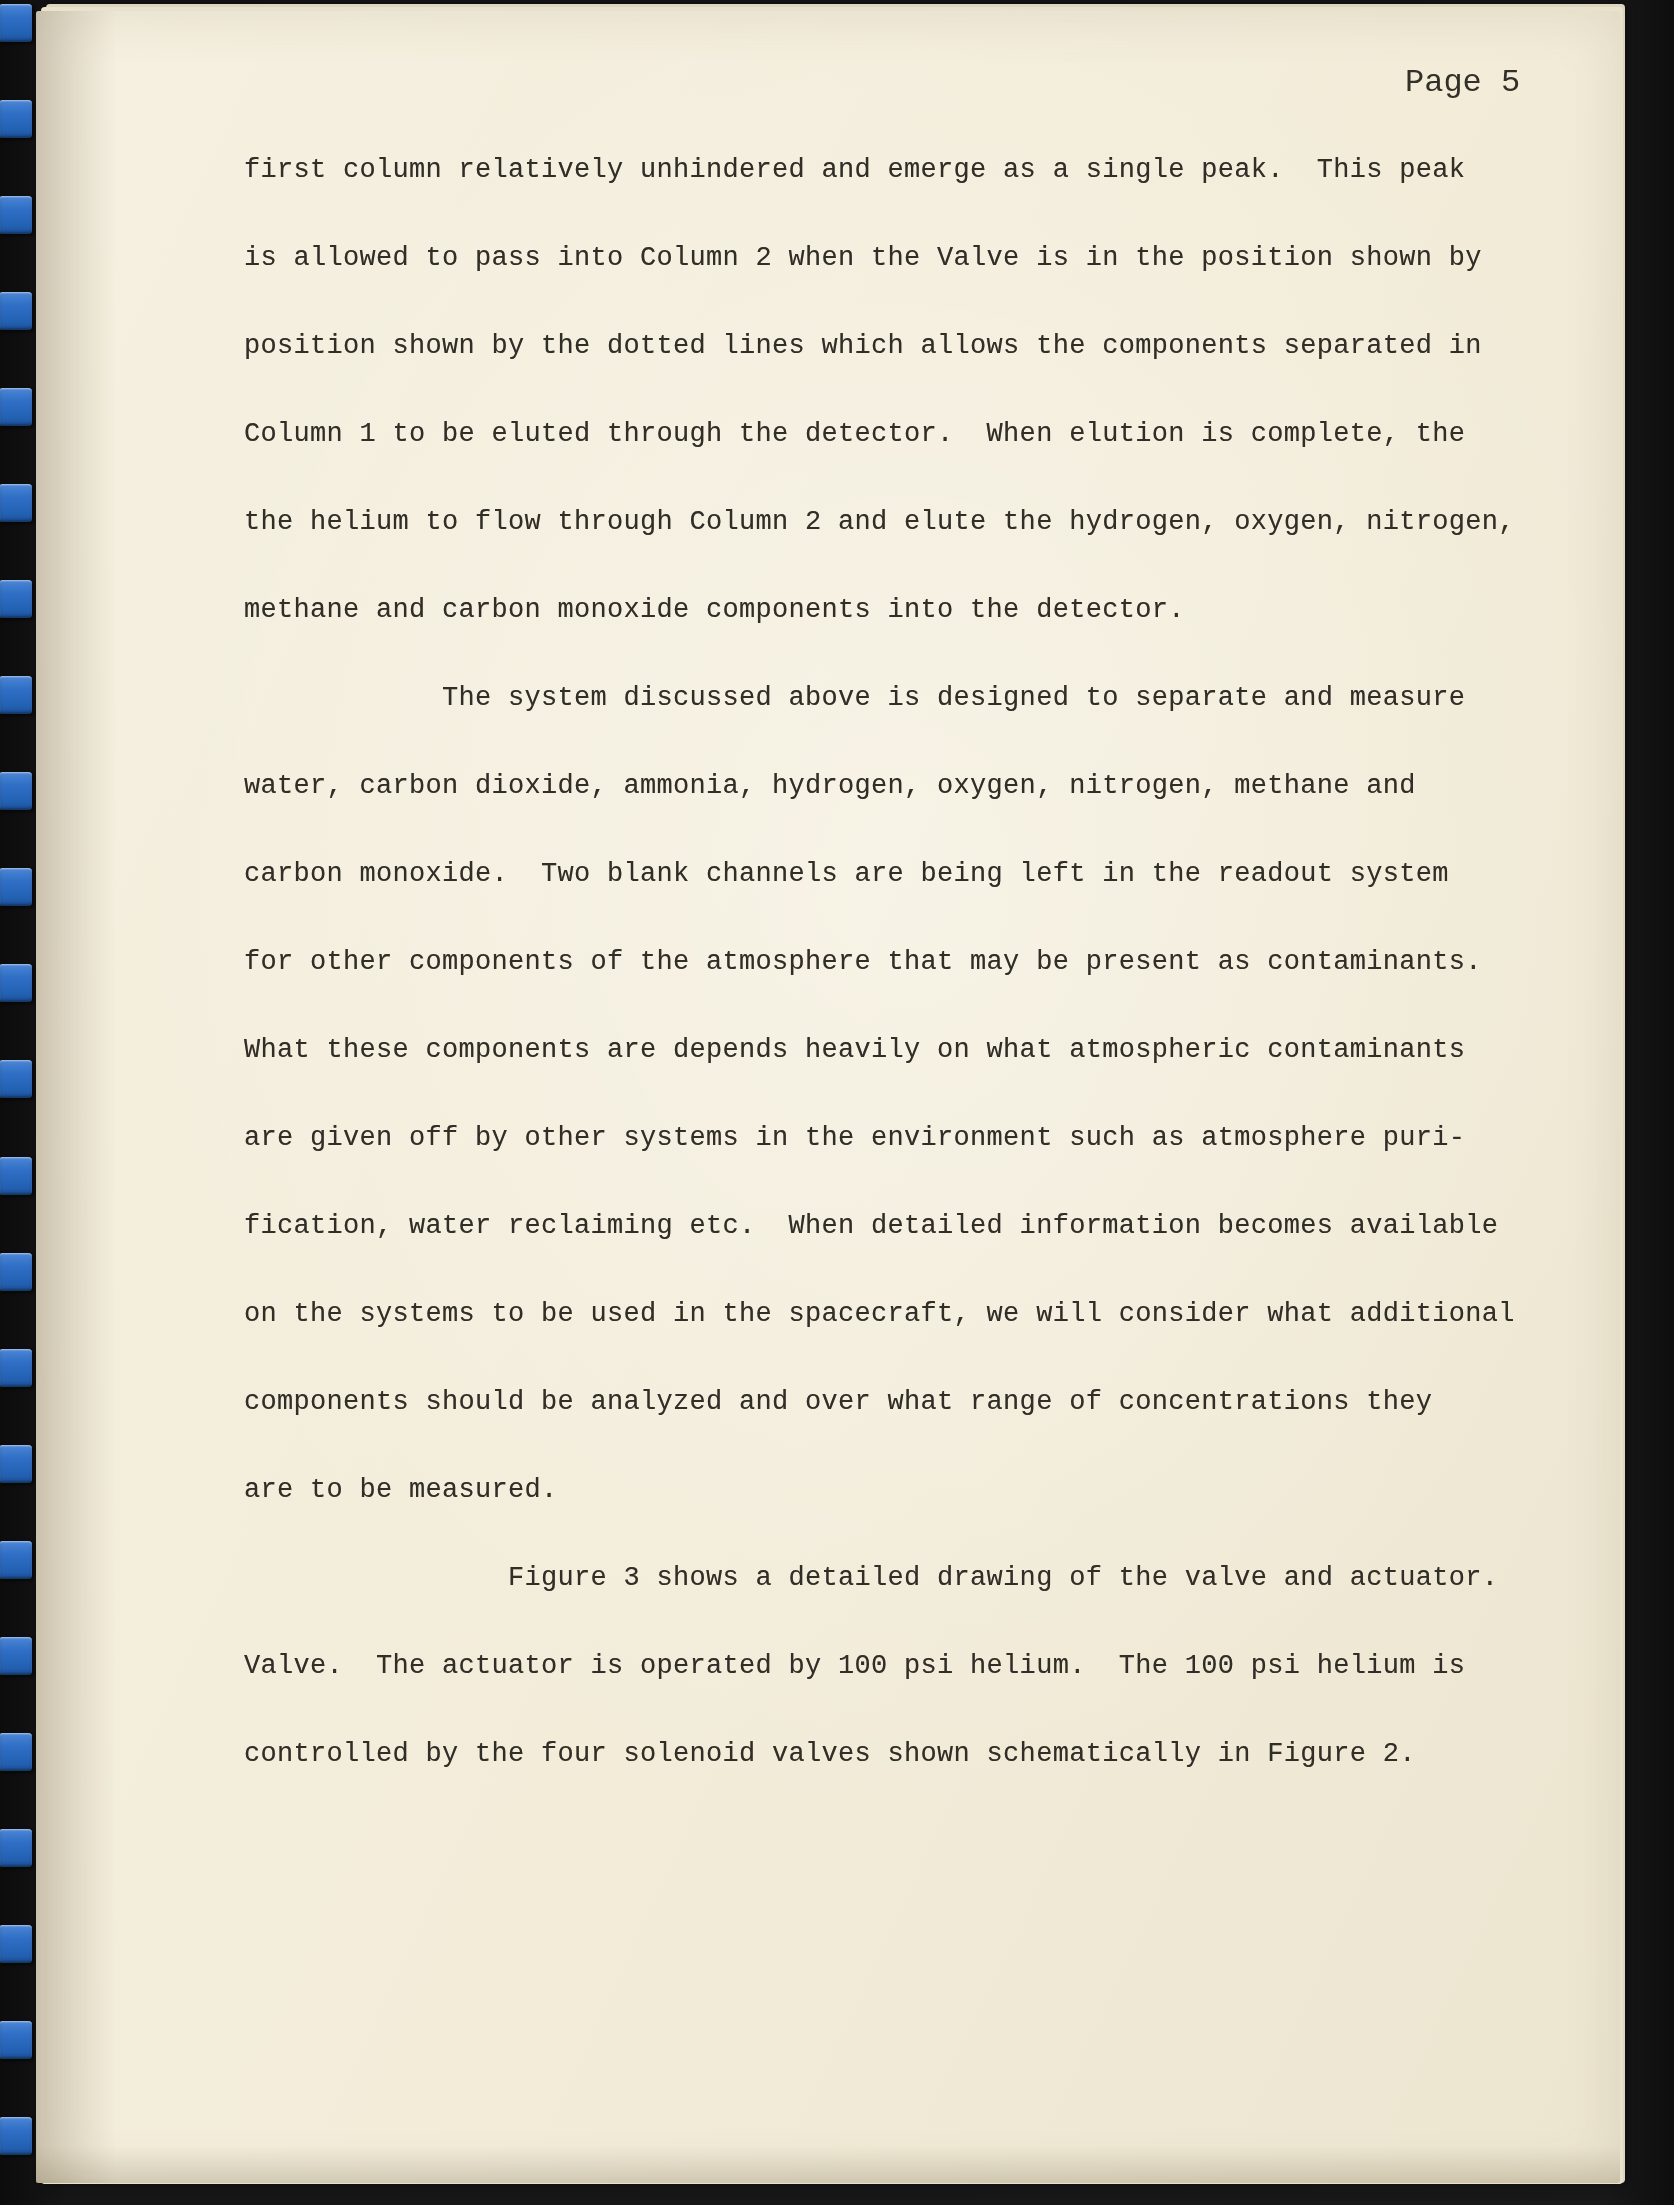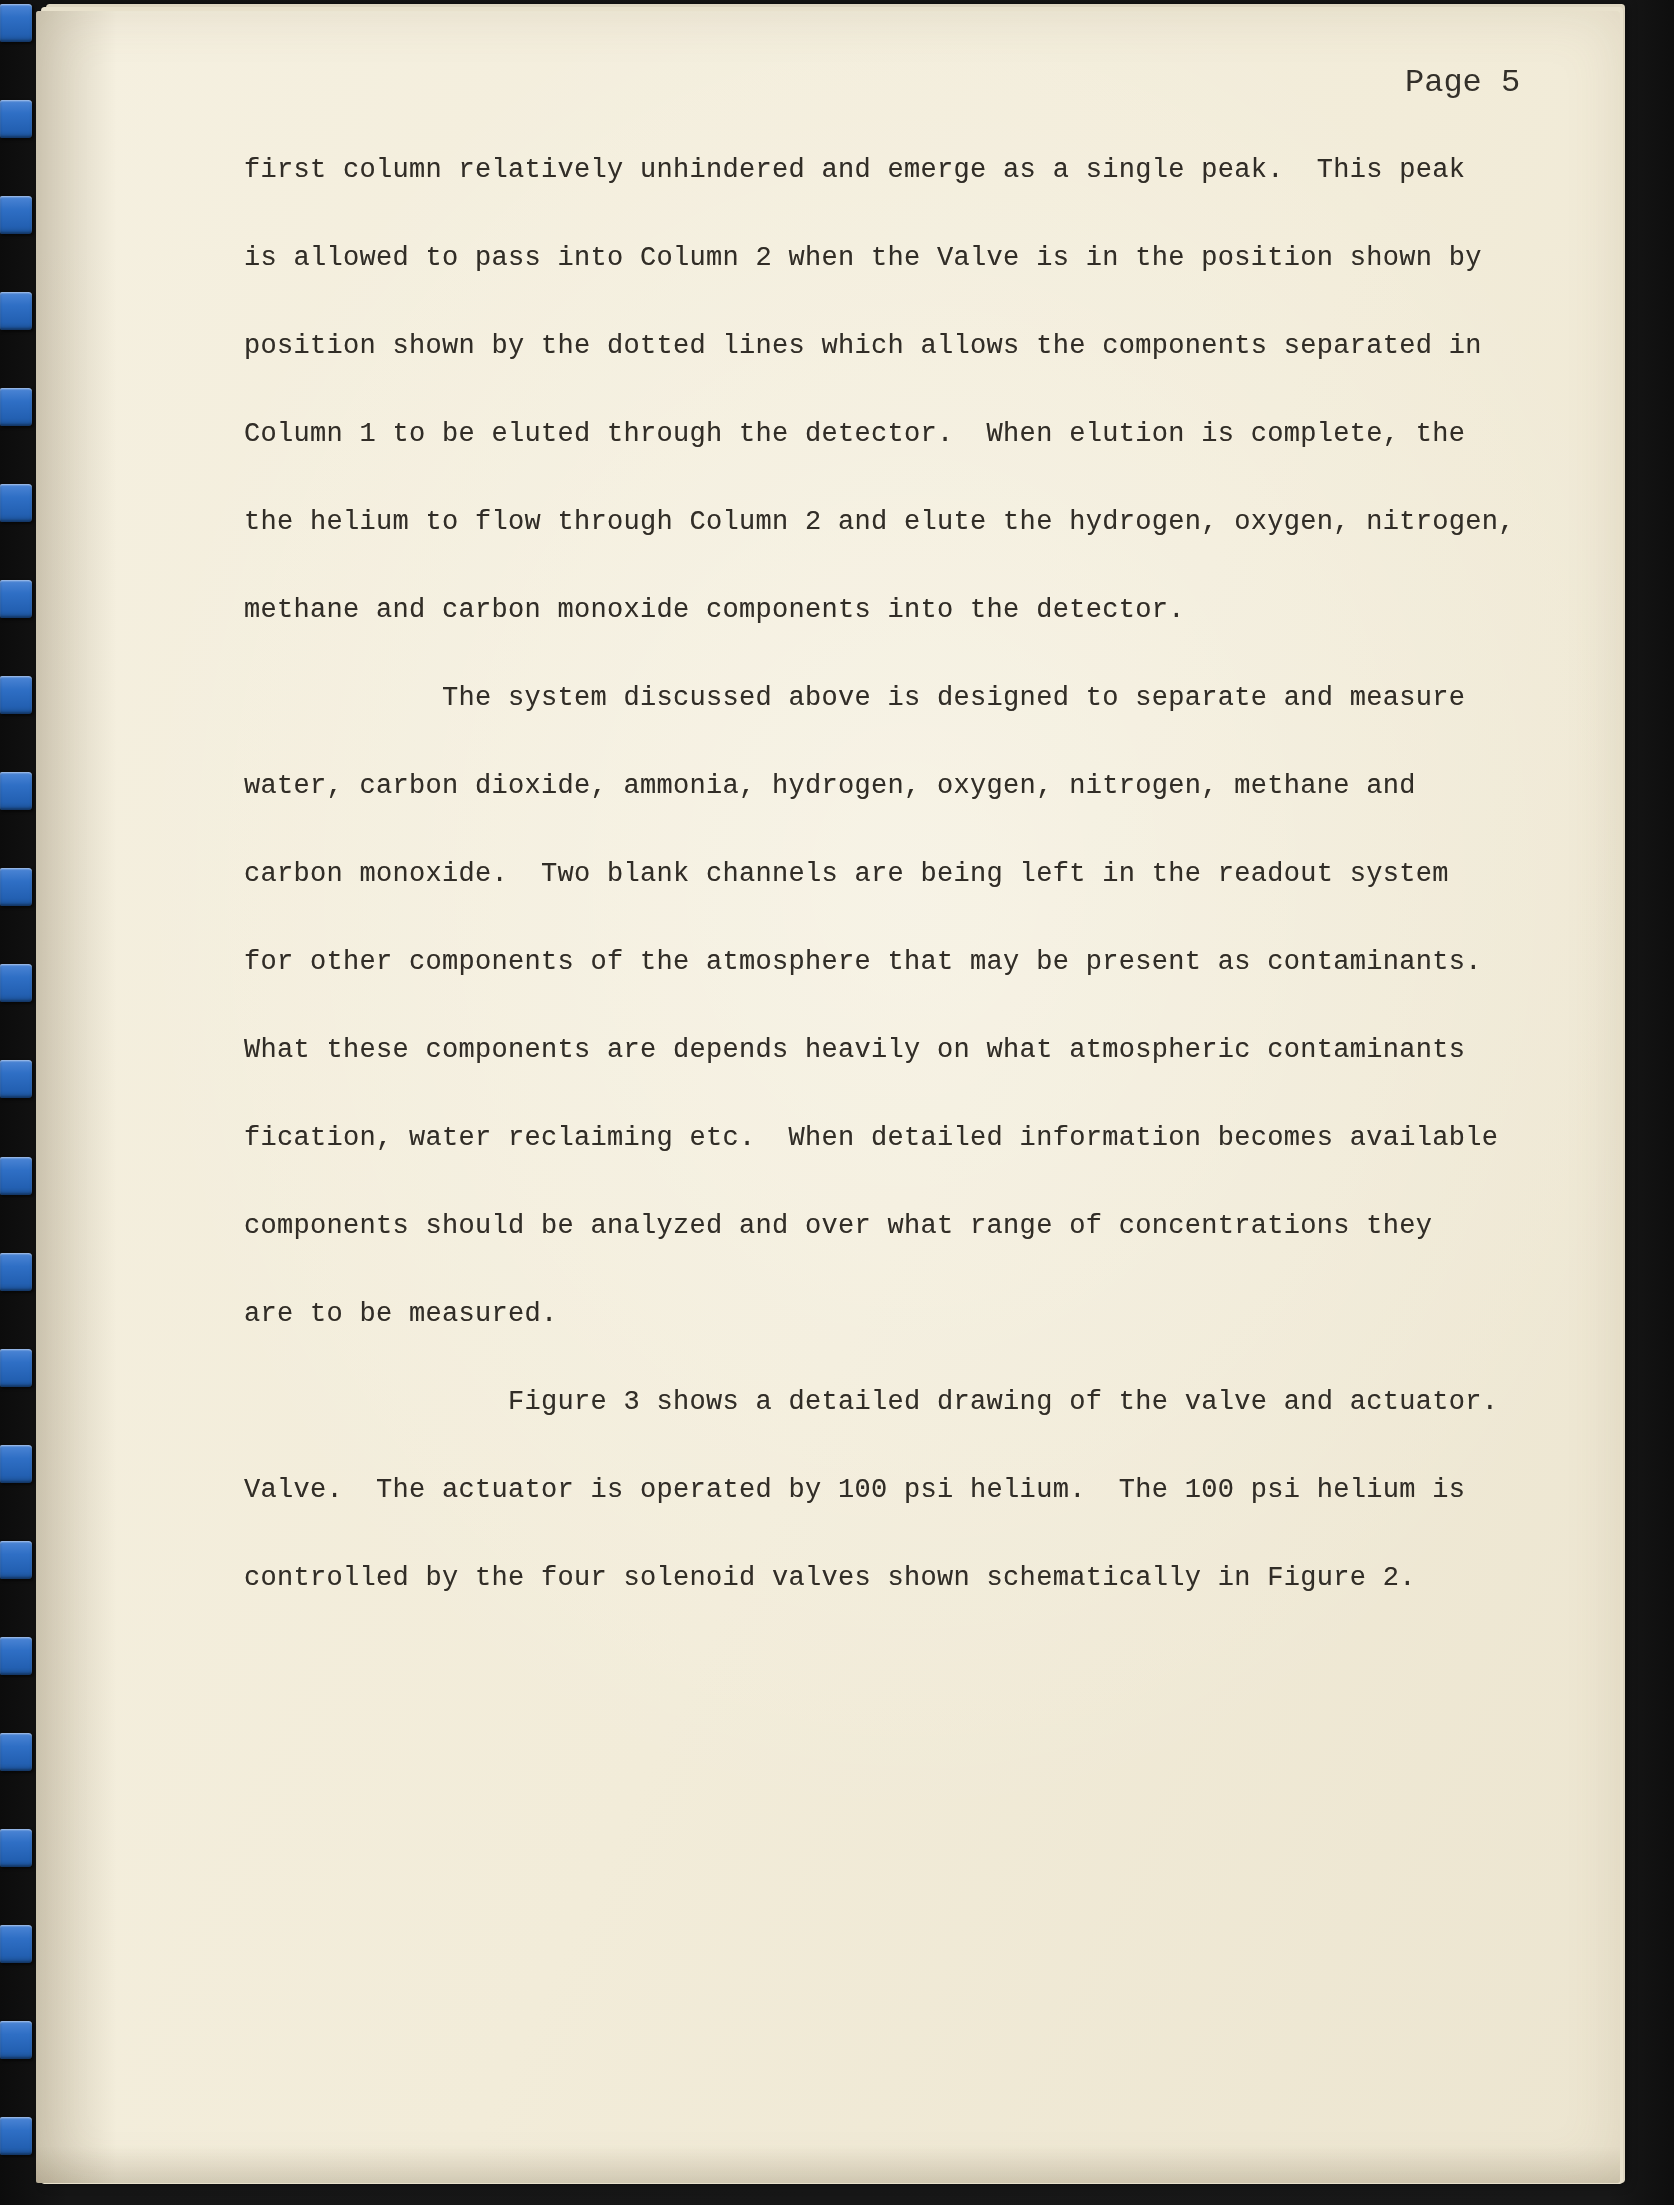--- a/index.html
+++ b/index.html
@@ -130,21 +130,23 @@
       <div class="line">is allowed to pass into Column 2 when the Valve is in the position shown by</div>
       <div class="line">position shown by the dotted lines which allows the components separated in</div>
       <div class="line">Column 1 to be eluted through the detector.  When elution is complete, the</div>
       <div class="line">the helium to flow through Column 2 and elute the hydrogen, oxygen, nitrogen,</div>
       <div class="line">methane and carbon monoxide components into the detector.</div>
       <div class="line">            The system discussed above is designed to separate and measure</div>
       <div class="line">water, carbon dioxide, ammonia, hydrogen, oxygen, nitrogen, methane and</div>
       <div class="line">carbon monoxide.  Two blank channels are being left in the readout system</div>
       <div class="line">for other components of the atmosphere that may be present as contaminants.</div>
       <div class="line">What these components are depends heavily on what atmospheric contaminants</div>
+      <div class="line">are given off by other systems in the environment such as atmosphere puri-</div>
       <div class="line">fication, water reclaiming etc.  When detailed information becomes available</div>
+      <div class="line">on the systems to be used in the spacecraft, we will consider what additional</div>
       <div class="line">components should be analyzed and over what range of concentrations they</div>
       <div class="line">are to be measured.</div>
       <div class="line">                Figure 3 shows a detailed drawing of the valve and actuator.</div>
       <div class="line">Valve.  The actuator is operated by 100 psi helium.  The 100 psi helium is</div>
       <div class="line">controlled by the four solenoid valves shown schematically in Figure 2.</div>
     </div>
 </div>
 
 <div class="binder-tabs">
     <div class="tab" style="top: 3.7px;"></div>

